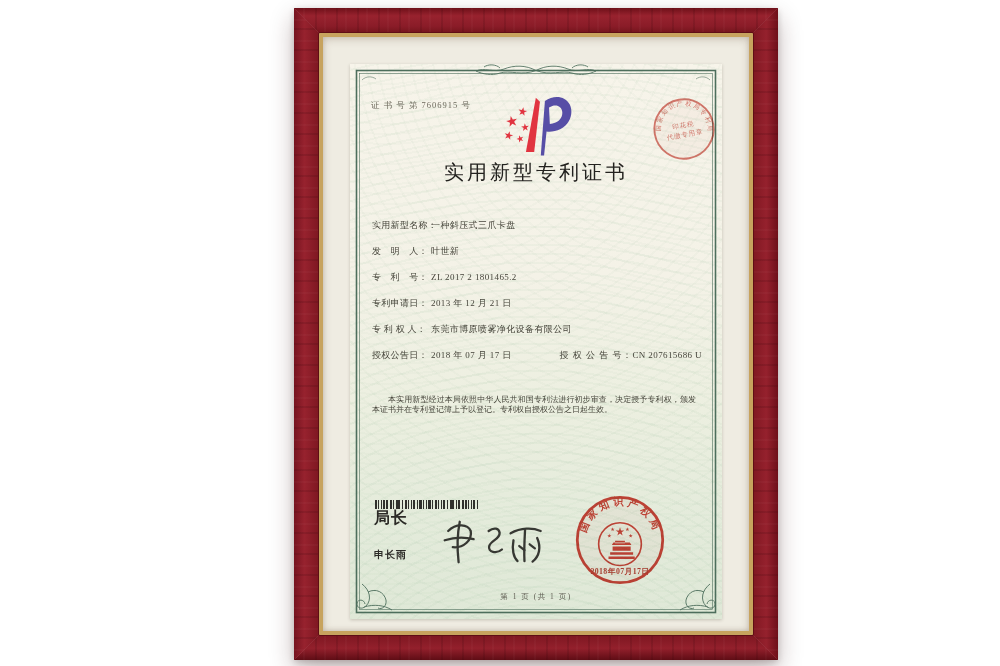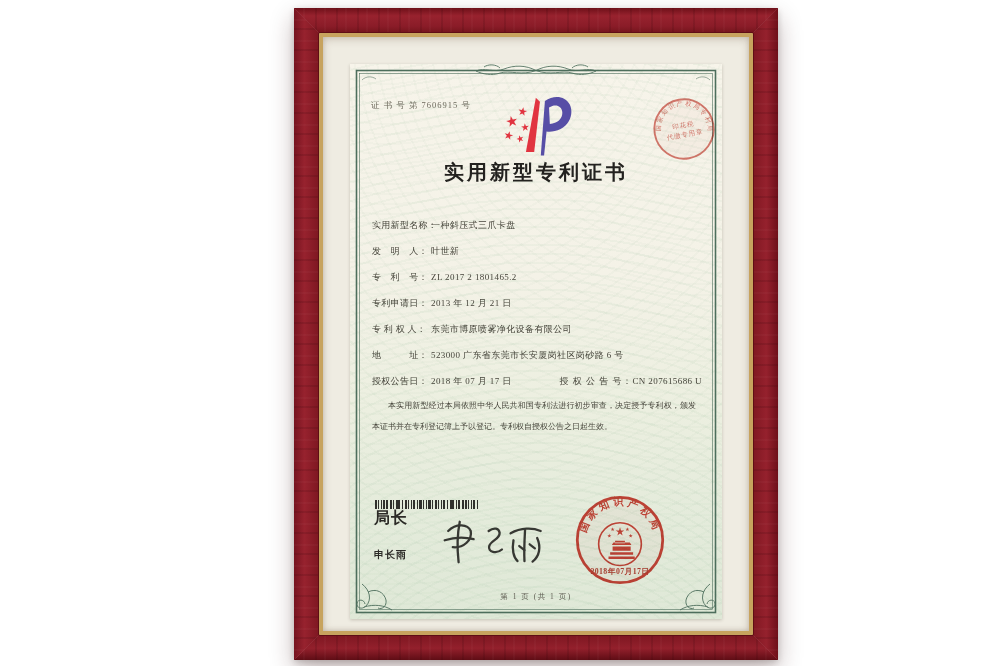--- a/index.html
+++ b/index.html
@@ -35,29 +35,29 @@
       linear-gradient(180deg,#f7f4ea 0%,#f4f2e7 38%,#ecefe0 62%,#e4ebdb 82%,#dfe8d7 100%);
       box-shadow:0 1px 3px rgba(80,70,50,.25);}
   .certificate .guilloche{position:absolute;inset:0;pointer-events:none;opacity:.6;background:
       repeating-radial-gradient(circle at 50% 130%,rgba(120,170,130,.10) 0 2px,transparent 2px 9px),
       repeating-radial-gradient(circle at 10% -20%,rgba(120,170,130,.07) 0 2px,transparent 2px 10px),
       repeating-radial-gradient(circle at 95% -10%,rgba(120,170,130,.07) 0 2px,transparent 2px 11px);}
   .border-art{position:absolute;inset:0;pointer-events:none;}
   .cert-no{position:absolute;left:21px;top:36px;font-size:8.5px;letter-spacing:1px;color:#6c695c;}
   .logo{position:absolute;left:145px;top:32px;width:80px;height:66px;}
   .cert-title{position:absolute;left:0;right:0;top:95px;text-align:center;font-size:20px;
-      font-weight:bold;letter-spacing:3px;color:#23221f;}
+      font-weight:normal;letter-spacing:3px;color:#23221f;}
   
   .fields{position:absolute;left:22px;right:20px;top:148px;font-size:9px;color:#45443a;}
   .field-row{display:flex;align-items:baseline;height:26px;line-height:26px;white-space:nowrap;}
   .flabel{display:inline-block;width:59px;letter-spacing:.3px;}
   .fvalue{letter-spacing:.4px;}
   .flabel2{margin-left:auto;letter-spacing:1px;}
   
-  .paras{position:absolute;left:22px;top:331px;width:324px;font-size:8px;line-height:21px;
+  .paras{position:absolute;left:22px;top:331px;width:324px;font-size:8px;line-height:10px;
       color:#46453b;text-align:justify;}
   .paras p{margin:0;text-indent:16px;}
   
   .barcode{position:absolute;left:25px;top:436px;width:105px;height:9px;background-color:transparent;
       background-image:repeating-linear-gradient(90deg,#30302c 0 1px,transparent 1px 3px),
                        repeating-linear-gradient(90deg,#30302c 0 2px,transparent 2px 7.5px),
                        repeating-linear-gradient(90deg,#30302c 0 1px,transparent 1px 11px);}
   .sig-role{position:absolute;left:24px;top:444px;font-size:16px;font-weight:600;color:#2c2b27;
       font-family:"Liberation Sans","DejaVu Sans",sans-serif;letter-spacing:1px;}
   .sig-name{position:absolute;left:24px;top:484px;font-size:10px;font-weight:700;color:#2c2b27;
@@ -156,24 +156,20 @@
           </div>
           <div class="field-row">
             <span class="flabel">专利申请日：</span>
             <span class="fvalue">2013 年 12 月 21 日</span>
           </div>
           <div class="field-row">
             <span class="flabel">专 利 权 人：</span>
             <span class="fvalue">东莞市博原喷雾净化设备有限公司</span>
           </div>
           <div class="field-row">
-            <span class="flabel">地　　　址：</span>
-            <span class="fvalue">523000 广东省东莞市长安厦岗社区岗砂路 6 号</span>
-          </div>
-          <div class="field-row">
             <span class="flabel">授权公告日：</span>
             <span class="fvalue">2018 年 07 月 17 日</span>
             <span class="flabel2">授 权 公 告 号：</span>
             <span class="fvalue">CN 207615686 U</span>
           </div>
         </div>
 
         <div class="paras">
           <p>本实用新型经过本局依照中华人民共和国专利法进行初步审查，决定授予专利权，颁发本证书并在专利登记簿上予以登记。专利权自授权公告之日起生效。</p>
         </div>

